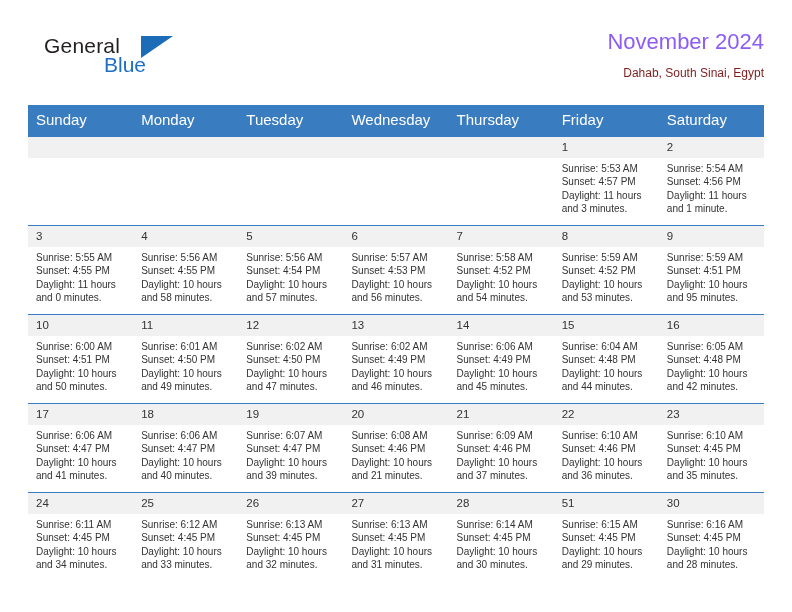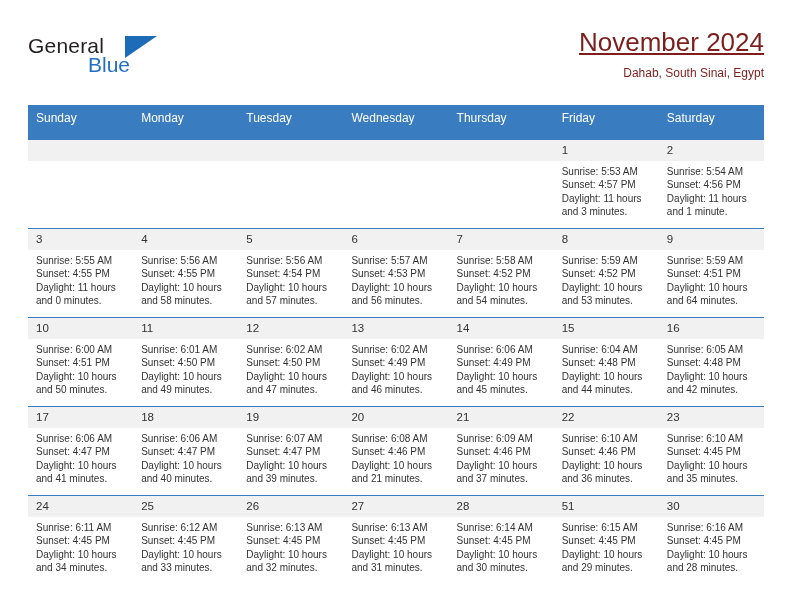--- a/index.html
+++ b/index.html
@@ -24,21 +24,21 @@
   
   .header {
     position: absolute;
     left: 28px;
     top: 26px;
     right: 28px;
     height: 72px;
   }
   .logo {
     position: absolute;
-    left: 0;
+    left: 16px;
     top: 8px;
     width: 180px;
     height: 56px;
   }
   .logo-general {
     position: absolute;
     left: 0;
     top: 0;
     font-size: 21px;
     letter-spacing: 0.2px;
@@ -63,25 +63,24 @@
     border-bottom: 22px solid transparent;
   }
 
   .title-block {
     position: absolute;
     right: 0;
     top: 0;
     text-align: right;
   }
   .cal-title {
-    font-size: 26px;
-    color: #7f1d1d;
+    font-size: 22px;
+    color: #8b5cf6;
     line-height: 32px;
     white-space: nowrap;
-    text-decoration: underline;
   }
   .cal-subtitle {
     font-size: 12px;
     color: #7f1d1d;
     line-height: 22px;
     margin-top: 4px;
     white-space: nowrap;
   }
 
   
@@ -89,24 +88,24 @@
     position: absolute;
     left: 28px;
     top: 105px;
     width: 736px;
     border-collapse: collapse;
     table-layout: fixed;
   }
   .cal th {
     background: #3a7cc0;
     color: #ffffff;
-    font-size: 12px;
+    font-size: 15px;
     font-weight: normal;
     text-align: left;
-    padding: 6px 0 14px 8px;
+    padding: 6px 0 8px 8px;
     height: 13px;
     border: none;
   }
   .cal td {
     vertical-align: top;
     padding: 0;
     border: none;
     border-top: 1px solid #3a7cc0;
     width: 14.2857%;
     height: 88px;
@@ -257,21 +256,21 @@
               <div>Daylight: 10 hours</div>
               <div>and 53 minutes.</div>
             </div>
           </td>
           <td>
             <div class="daynum">9</div>
             <div class="details">
               <div>Sunrise: 5:59 AM</div>
               <div>Sunset: 4:51 PM</div>
               <div>Daylight: 10 hours</div>
-              <div>and 64 minutes.</div>
+              <div>and 95 minutes.</div>
             </div>
           </td>
         </tr>
         <tr class="week-row">
           <td>
             <div class="daynum">10</div>
             <div class="details">
               <div>Sunrise: 6:00 AM</div>
               <div>Sunset: 4:51 PM</div>
               <div>Daylight: 10 hours</div>

